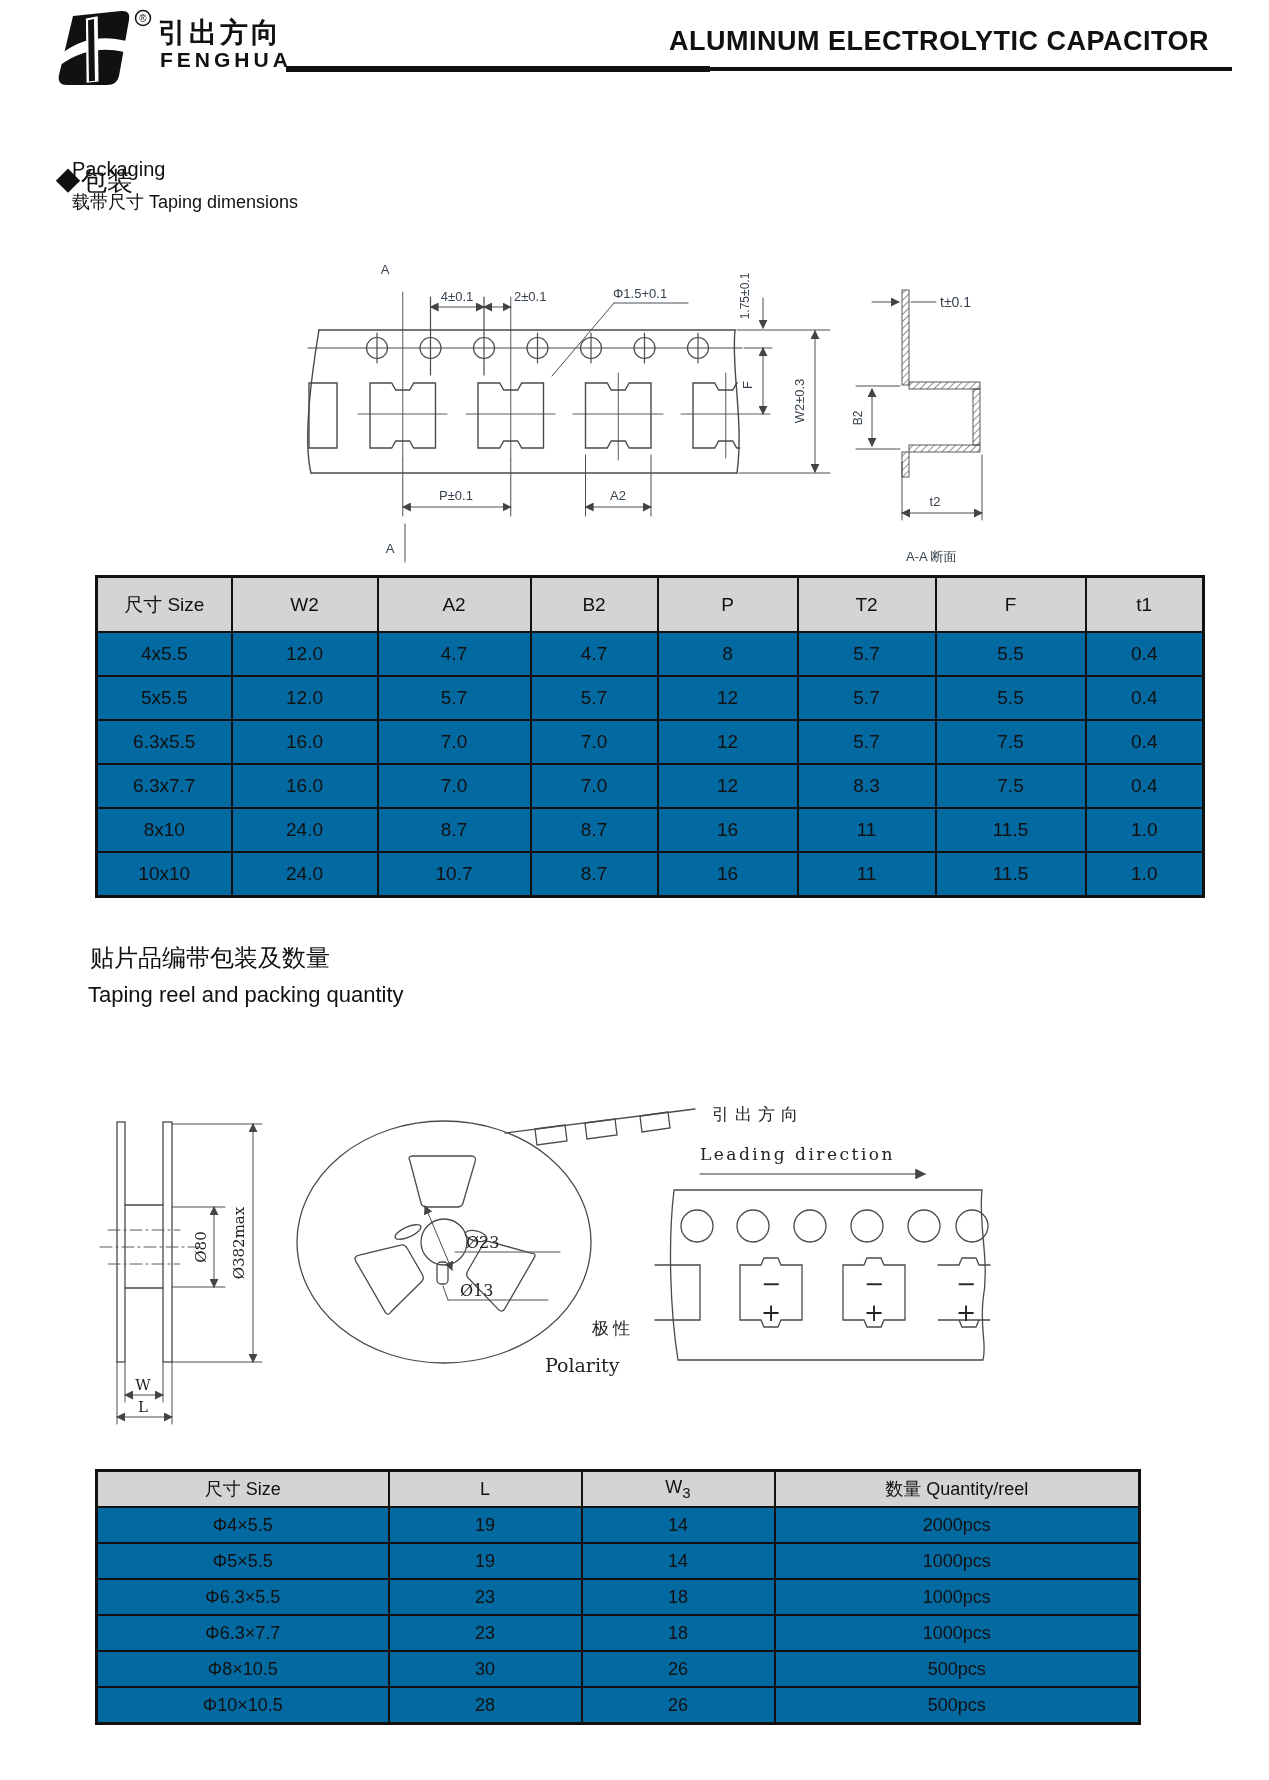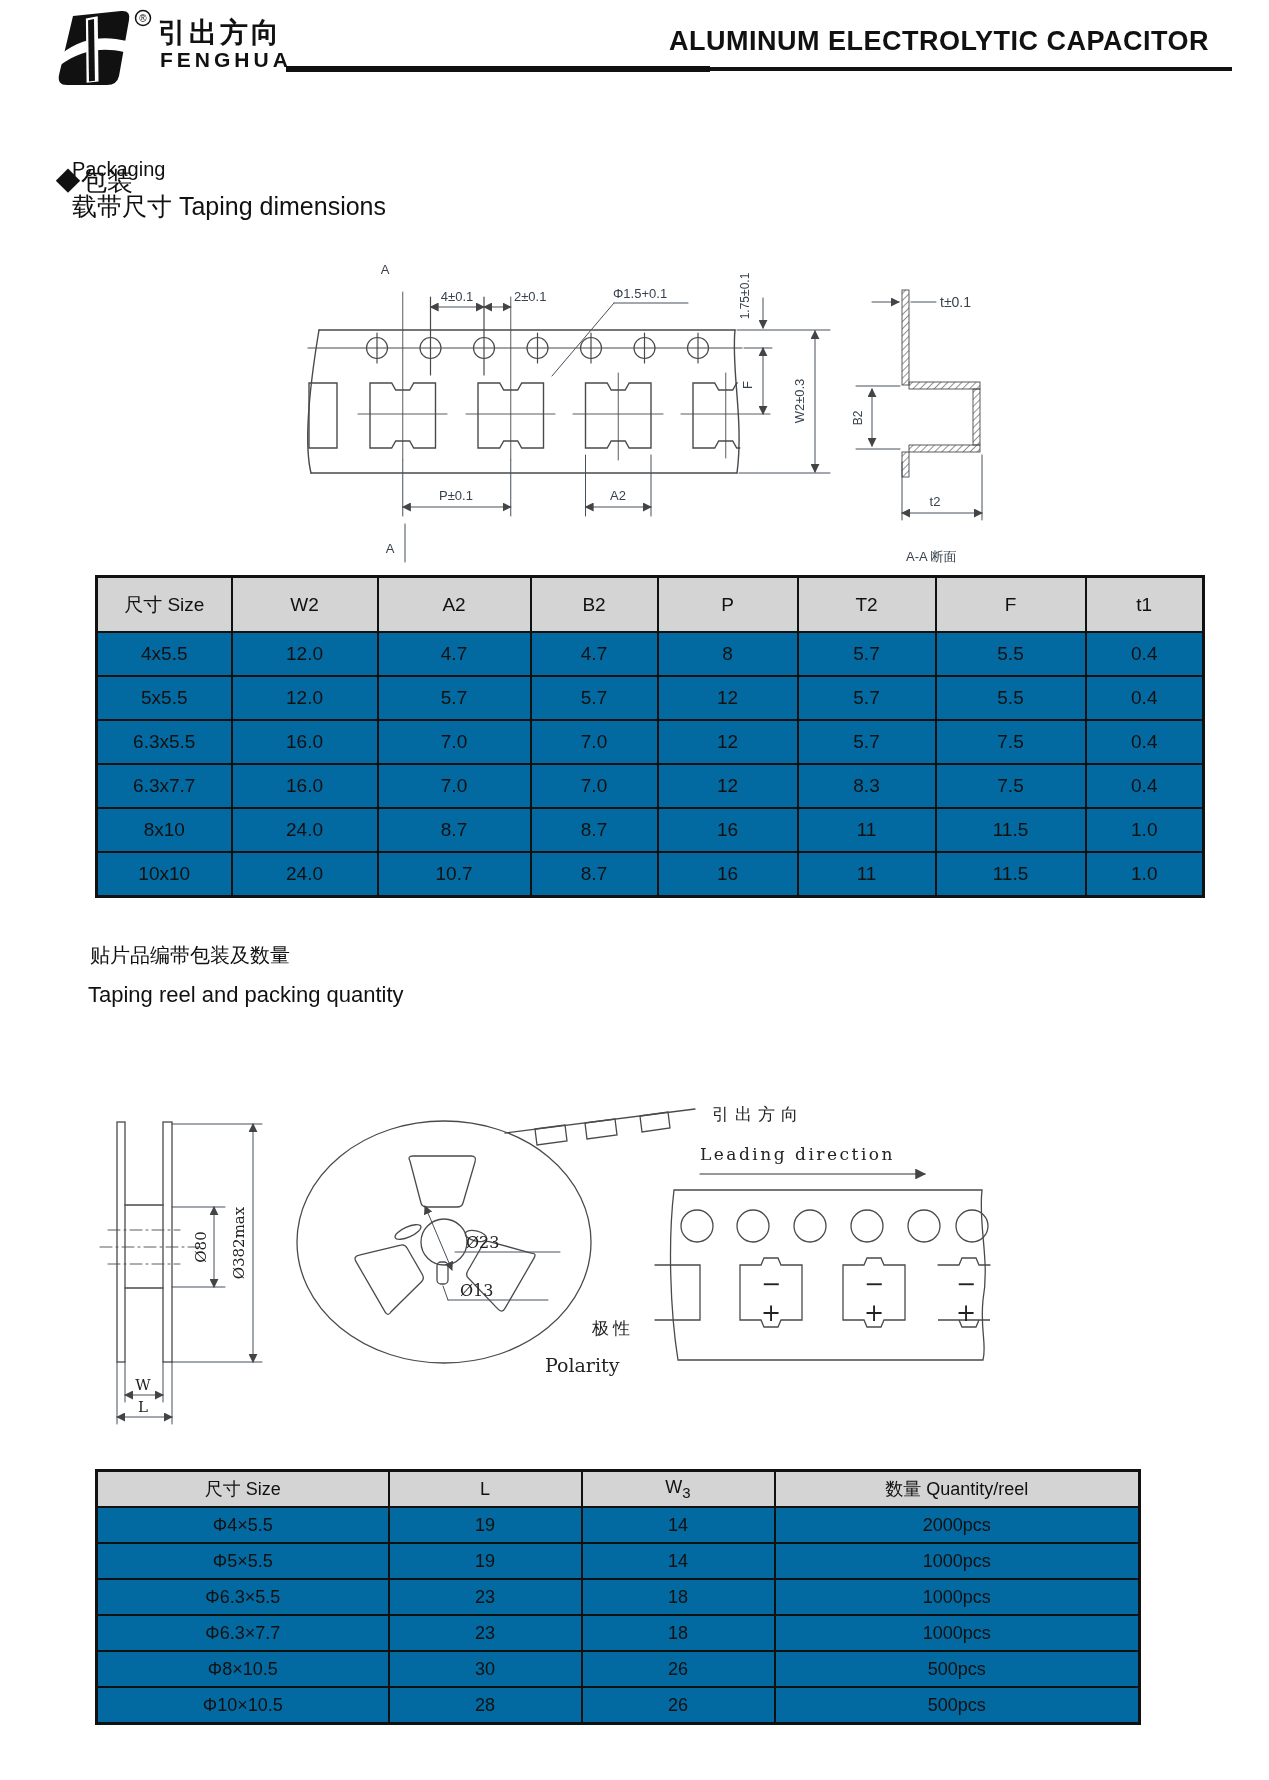--- a/index.html
+++ b/index.html
@@ -8,22 +8,22 @@
   .abs{position:absolute;}
   
   #brand-cn{left:158px;top:14px;font-size:28px;font-weight:bold;letter-spacing:3px;}
   #brand-en{left:160px;top:48px;font-size:21px;font-weight:bold;letter-spacing:4px;}
   #doc-title{right:60px;top:26px;font-size:27px;font-weight:bold;letter-spacing:0.5px;}
   #header-rule{left:320px;top:67px;width:912px;height:4px;background:#111;}
   #header-rule2{left:286px;top:66px;width:424px;height:6px;background:#111;}
   
   #h-pack-cn{left:55px;top:120px;font-size:26px;margin-top:44px;}
   #h-pack-en{left:72px;top:158px;font-size:20px;}
-  #h-tape{left:72px;top:190px;font-size:25px;}
-  #h-reel-cn{left:90px;top:942px;font-size:20px;}
+  #h-tape{left:72px;top:190px;font-size:18px;}
+  #h-reel-cn{left:90px;top:942px;font-size:24px;}
   #h-reel-en{left:88px;top:982px;font-size:22px;}
   
   table.dtable{border-collapse:collapse;table-layout:fixed;position:absolute;background:#0369a1;}
   table.dtable td,table.dtable th{border:2px solid #111;text-align:center;vertical-align:middle;
       padding:0;font-weight:normal;overflow:hidden;}
   table.dtable{border:3px solid #111;}
   #table1{left:95px;top:575px;width:1107px;font-size:19px;}
   #table1 th{height:53px;}
   #table1 td{height:42px;}
   #table2{left:95px;top:1469px;width:1043px;font-size:18px;}

